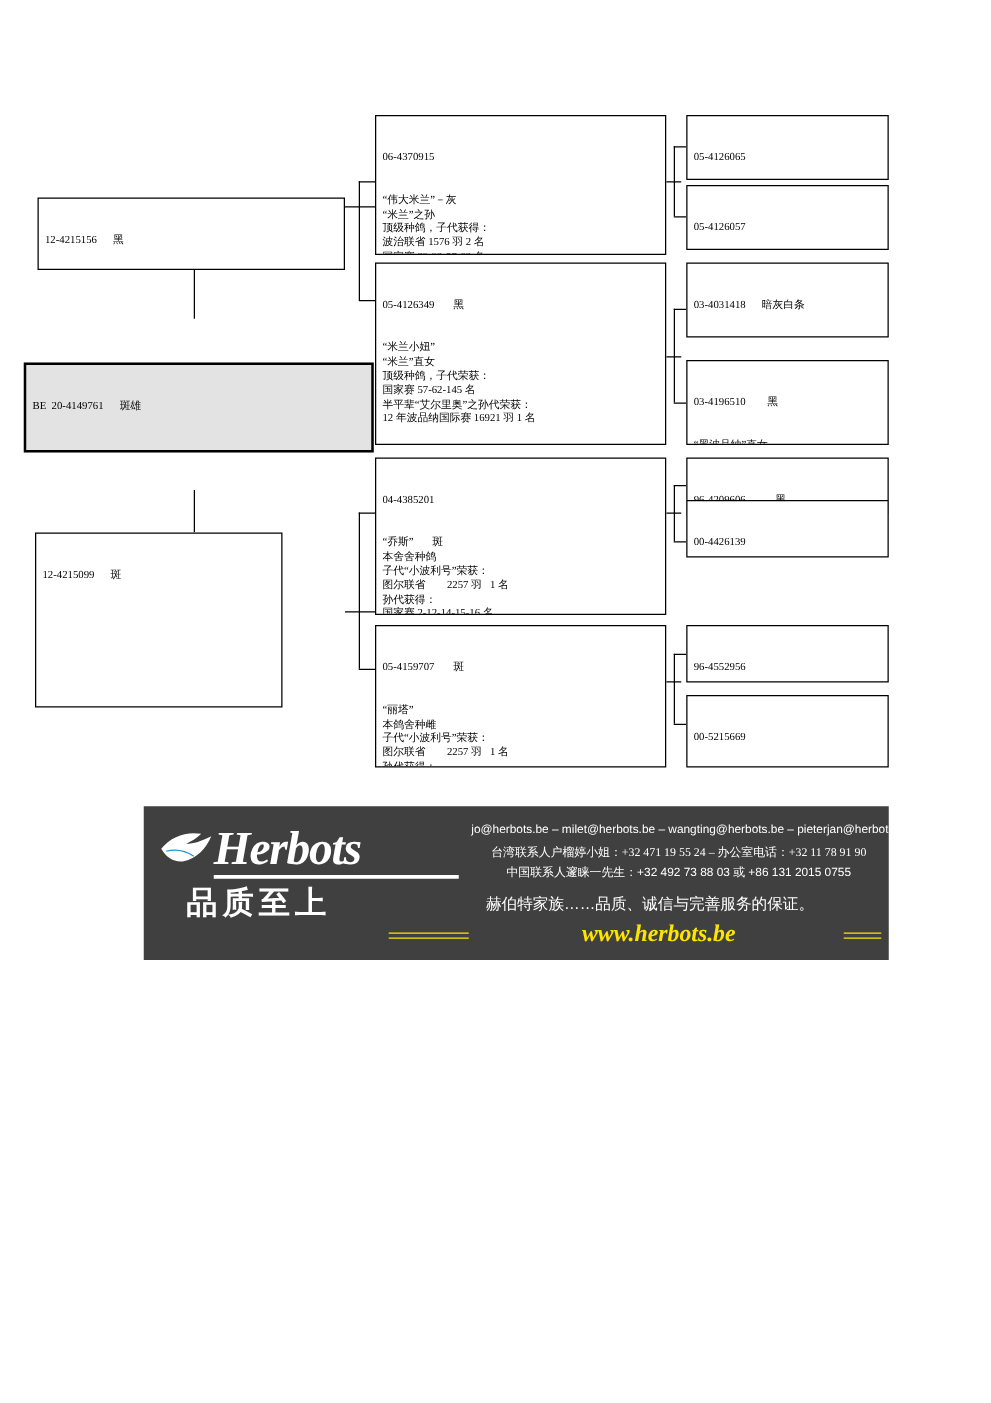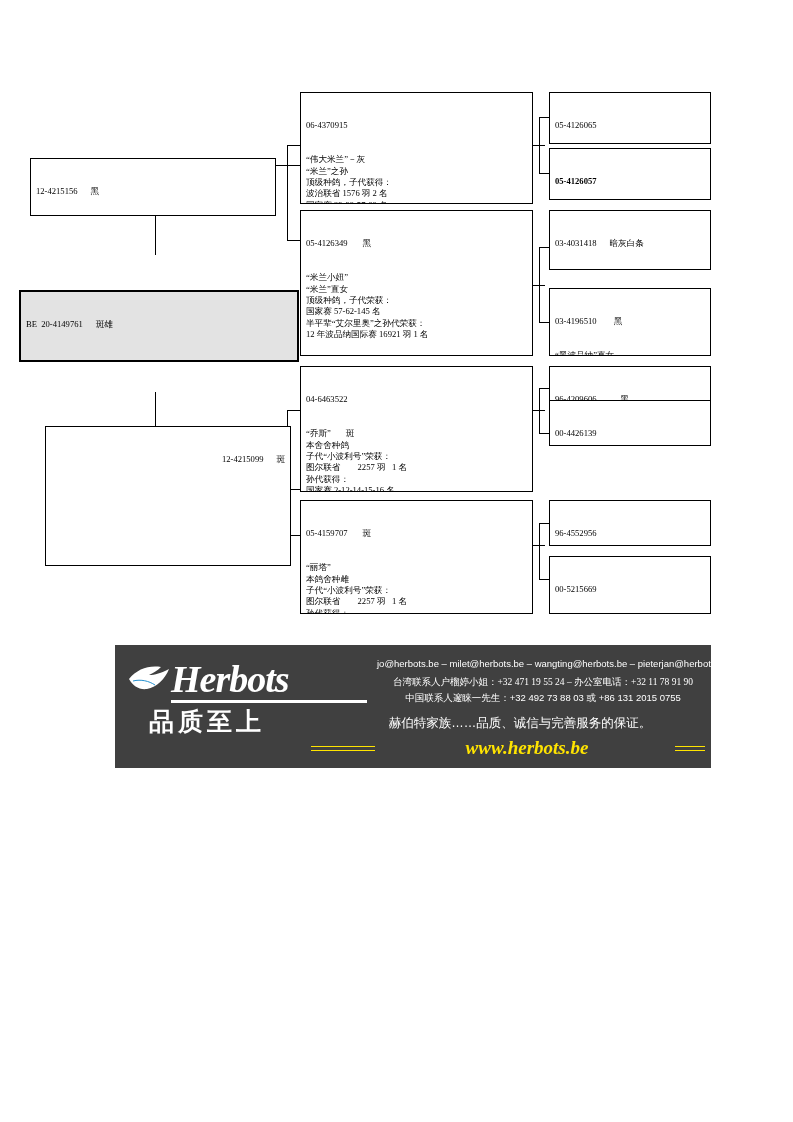--- a/index.html
+++ b/index.html
@@ -209,21 +209,21 @@
   <div class="ln lnh" style="left:533px; top:545px; width:12px;"></div>
   <div class="ln lnv" style="left:539px; top:523px; height:56px;"></div>
   <div class="ln lnh" style="left:539px; top:523px; width:10px;"></div>
   <div class="ln lnh" style="left:539px; top:579px; width:10px;"></div>
 
   <div class="node" style="left:549px; top:92px; width:162px; height:52px;">
     <span class="hdr">05-4126065</span>
     
   </div>
 
-  <div class="node" style="left:549px; top:148px; width:162px; height:52px;font-weight:bold;">
+  <div class="node" style="left:549px; top:148px; width:162px; height:52px;">
     <span class="hdr">05-4126057</span>
     
   </div>
 
   <div class="node" style="left:549px; top:210px; width:162px; height:60px;">
     <span class="hdr">03-4031418      暗灰白条</span>
     
   </div>
 
   <div class="node" style="left:549px; top:288px; width:162px; height:68px;">
@@ -269,21 +269,21 @@
     <span class="hdr">05-4126349       黑</span>
     <span class="body">“米兰小妞”
 “米兰”直女
 顶级种鸽，子代荣获：
 国家赛 57-62-145 名
 半平辈“艾尔里奥”之孙代荣获：
 12 年波品纳国际赛 16921 羽 1 名</span>
   </div>
 
   <div class="node" style="left:300px; top:366px; width:233px; height:126px;">
-    <span class="hdr">04-6463522</span>
+    <span class="hdr">04-4385201</span>
     <span class="body">“乔斯”       斑
 本舍舍种鸽
 子代“小波利号”荣获：
 图尔联省        2257 羽   1 名
 孙代获得：
 国家赛 2-12-14-15-16 名
 鸽王全国 3-7 位
 公棚决赛 2 位-5 位</span>
   </div>
 
@@ -297,21 +297,21 @@
 国家赛 1-2-12-14-14 名
 鸽王全国 3-6-7 位
 公棚决赛 2 位-5 位</span>
   </div>
 
   <div class="node" style="left:30px; top:158px; width:246px; height:58px;">
     <span class="hdr">12-4215156      黑</span>
     
   </div>
 
-  <div class="node" style="left:45px; top:426px; width:246px; height:140px;text-align:right;">
+  <div class="node" style="left:28px; top:426px; width:198px; height:140px;">
     <span class="hdr">12-4215099      斑</span>
   </div>
 
   <div class="node subject" style="left:19px; top:290px; width:280px; height:72px;">
     <span class="hdr">BE  20-4149761      斑雄</span>
     <span class="body"></span>
   </div>
 
   <div class="banner">
     <div class="logo-wrap">

